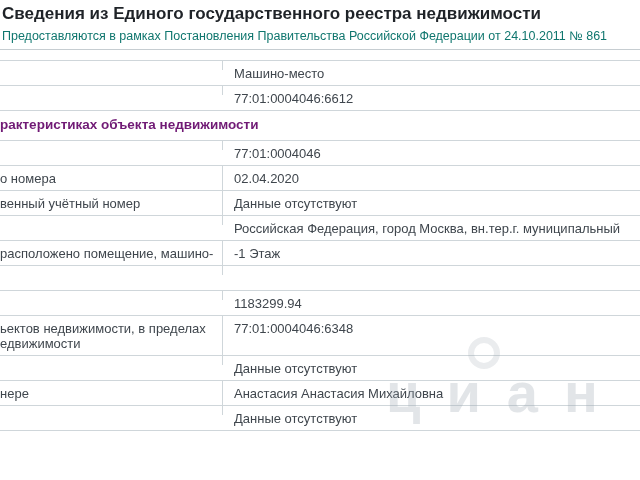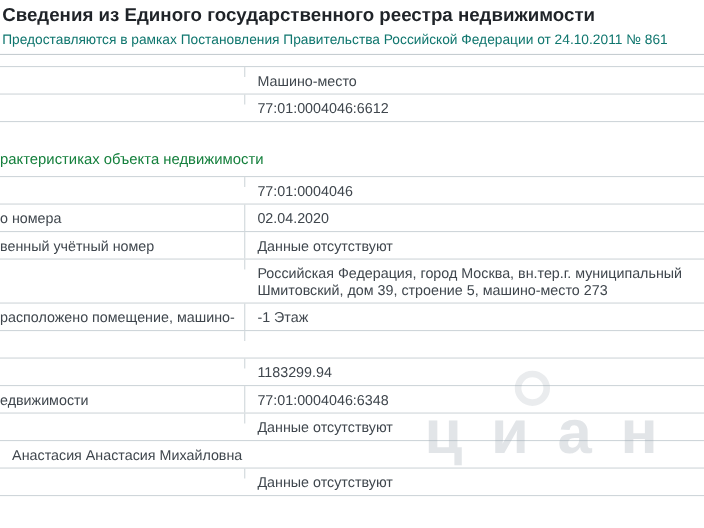--- a/index.html
+++ b/index.html
@@ -23,22 +23,22 @@
   .tr { display:flex; align-items:flex-start; border-bottom:1px solid #cfd6da; min-height:25px; box-sizing:border-box; }
   .td { font-size:13px; line-height:15px; padding:5px 0 4px 0; }
   .td.label {
     width:223px; flex:none; box-sizing:border-box;
     border-right:1px solid #cfd6da; padding-right:8px;
     white-space:nowrap; overflow:hidden;
   }
   .td.value { flex:1; min-width:0; padding-left:11px; white-space:nowrap; overflow:hidden; }
   .line { display:block; white-space:nowrap; }
   .section-title {
-    font-size:13.5px; font-weight:normal; color:#15803d;
-    margin:26px 0 0 0; white-space:nowrap;
+    font-size:13.5px; font-weight:bold; color:#701a75;
+    margin:6px 0 0 0; white-space:nowrap;
   }
   .watermark {
     position:absolute; left:386px; top:360px;
     font-size:56px; font-weight:bold; letter-spacing:26px;
     color:rgba(158,170,178,0.30); pointer-events:none; user-select:none;
   }
   .watermark-pin {
     position:absolute; left:468px; top:337px; width:20px; height:20px;
     border:6px solid rgba(158,170,178,0.22); border-radius:50%;
     pointer-events:none;
@@ -76,45 +76,46 @@
       <div class="td value">02.04.2020</div>
     </div>
     <div class="tr">
       <div class="td label">венный учётный номер</div>
       <div class="td value">Данные отсутствуют</div>
     </div>
     <div class="tr">
       <div class="td label"></div>
       <div class="td value">
         <span class="line">Российская Федерация, город Москва, вн.тер.г. муниципальный</span>
-        <span class="line">Шмитовский, дом 39, строение 5, машино-место 273</span>
       </div>
     </div>
     <div class="tr">
       <div class="td label">расположено помещение, машино-</div>
       <div class="td value">-1 Этаж</div>
     </div>
     <div class="tr">
       <div class="td label"></div>
     </div>
     <div class="tr">
       <div class="td label"></div>
       <div class="td value">1183299.94</div>
     </div>
     <div class="tr">
       <div class="td label">
+        <span class="line">ьектов недвижимости, в пределах</span>
         <span class="line">едвижимости</span>
       </div>
       <div class="td value">77:01:0004046:6348</div>
     </div>
     <div class="tr">
       <div class="td label"></div>
       <div class="td value">Данные отсутствуют</div>
     </div>
     <div class="tr">
+      <div class="td label">нере</div>
       <div class="td value">Анастасия Анастасия Михайловна</div>
     </div>
     <div class="tr">
       <div class="td label"></div>
       <div class="td value">Данные отсутствуют</div>
     </div>
   </div>
 
   <div class="watermark-pin"></div>
   <div class="watermark">циан</div>

